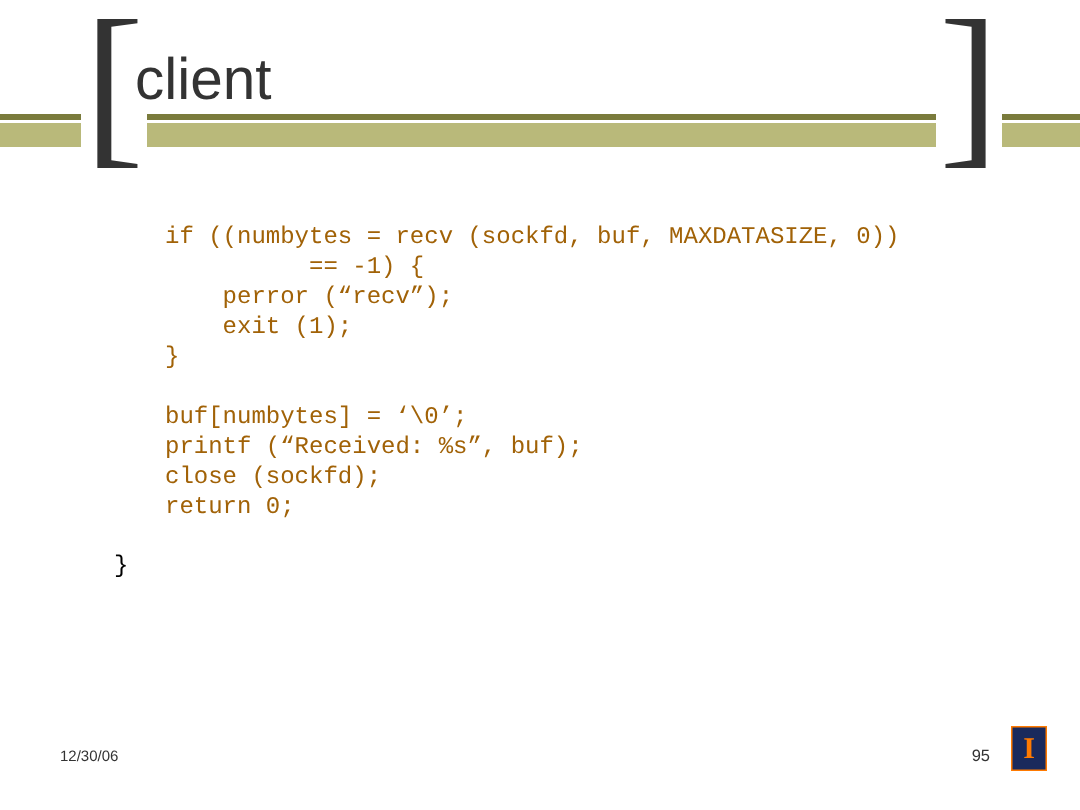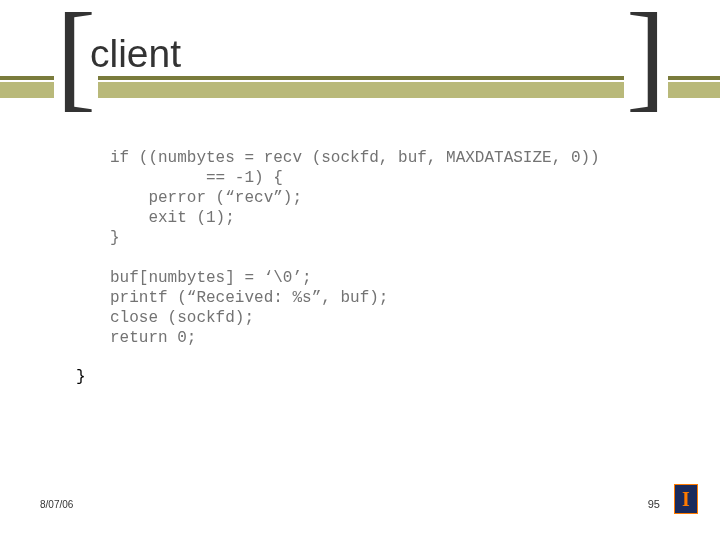--- a/index.html
+++ b/index.html
@@ -64,21 +64,21 @@
     padding: 0 8px 0 0;
     z-index: 3;
   }
   .code {
     position: absolute;
     top: 148px;
     left: 110px;
     font-family: "Courier New", monospace;
     font-size: 16px;
     line-height: 1.25;
-    color: #737373;
+    color: #a16207;
     white-space: pre;
   }
   .footer {
     position: absolute;
     bottom: 30px;
     left: 0;
     right: 0;
     height: 20px;
   }
   .footer-date {
@@ -136,20 +136,20 @@
     perror (“recv”);
     exit (1);
 }
 
 buf[numbytes] = ‘\0’;
 printf (“Received: %s”, buf);
 close (sockfd);
 return 0;</pre>
 
 <div class="footer">
-  <div class="footer-date">8/07/06</div>
+  <div class="footer-date">12/30/06</div>
   <div class="footer-page">95</div>
   <div class="footer-logo">
     <span>I</span>
   </div>
 </div>
 
 <div style="position: absolute; left: 76px; top: 368px; font-family: &quot;Courier New&quot;, monospace; font-size: 16px;">}</div>
 
 </body></html>

